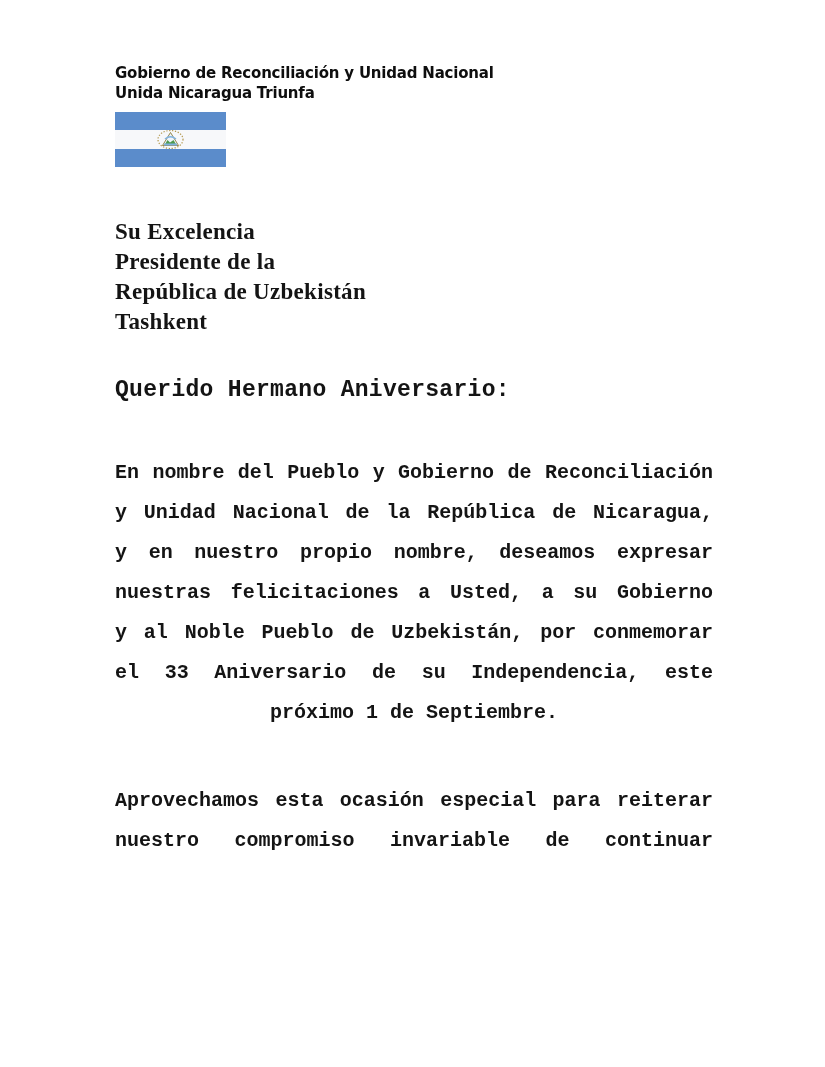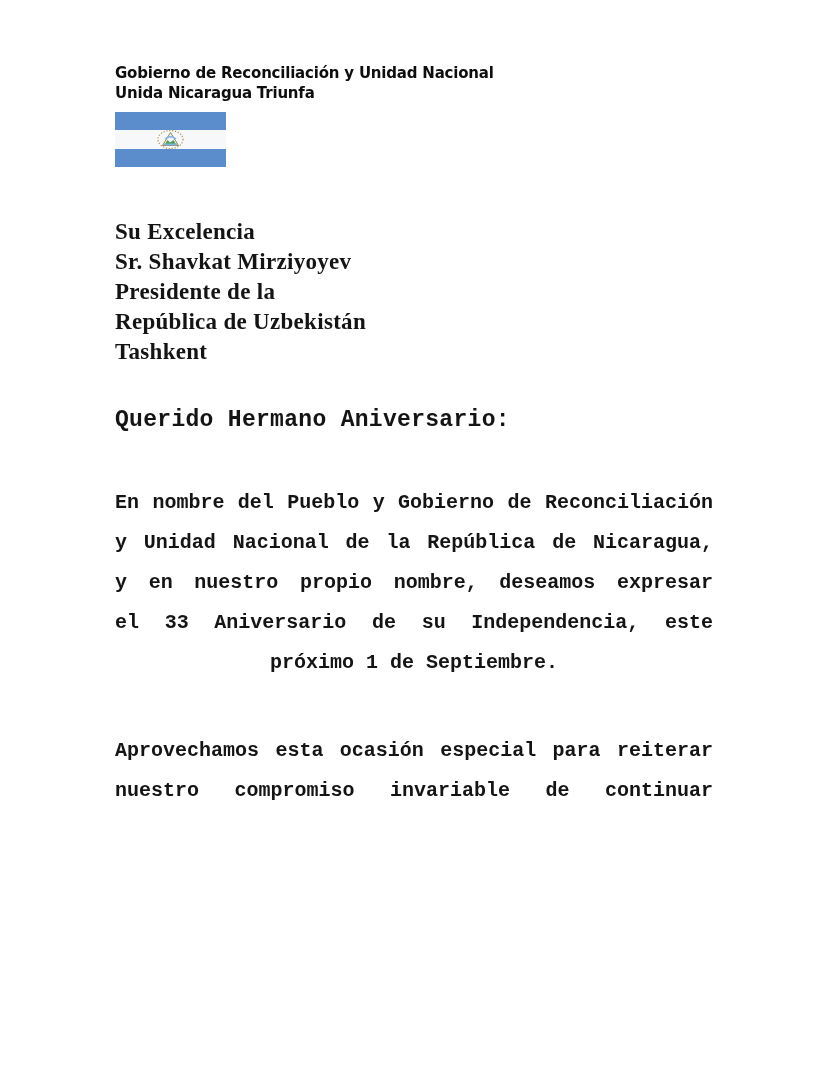--- a/index.html
+++ b/index.html
@@ -102,32 +102,33 @@
         <polygon points="55.5,20.5 63.5,33.5 47.5,33.5" fill="#eef4fb" stroke="#8a7a3a" stroke-width="0.9"></polygon>
         <polygon points="49.5,33 61.5,33 58.5,28 55,30.5 52.5,28" fill="#4e9a4e"></polygon>
         <path d="M50,27 Q55.5,22.5 61,27" fill="none" stroke="#7fb2df" stroke-width="1.4"></path>
         <rect x="49" y="31.5" width="13" height="2" fill="#7fb2df"></rect>
       </g>
     </svg>
 
 
     <div class="recipient">
       <div>Su Excelencia</div>
-      <div>Sr. Shavkat Mirziyoyev</div>
       <div>Presidente de la</div>
       <div>República de Uzbekistán</div>
       <div>Tashkent</div>
     </div>
 
     <div class="salutation">Querido Hermano Aniversario:</div>
 
     <div class="para">
       <div class="jl">En nombre del Pueblo y Gobierno de Reconciliación</div>
       <div class="jl">y Unidad Nacional de la República de Nicaragua,</div>
       <div class="jl">y en nuestro propio nombre, deseamos expresar</div>
+      <div class="jl">nuestras felicitaciones a Usted, a su Gobierno</div>
+      <div class="jl">y al Noble Pueblo de Uzbekistán, por conmemorar</div>
       <div class="jl">el 33 Aniversario de su Independencia, este</div>
       <div class="ll">próximo 1 de Septiembre.</div>
     </div>
 
     <div class="para">
       <div class="jl">Aprovechamos esta ocasión especial para reiterar</div>
       <div class="jl">nuestro compromiso invariable de continuar</div>
     </div>
 
   </div>

